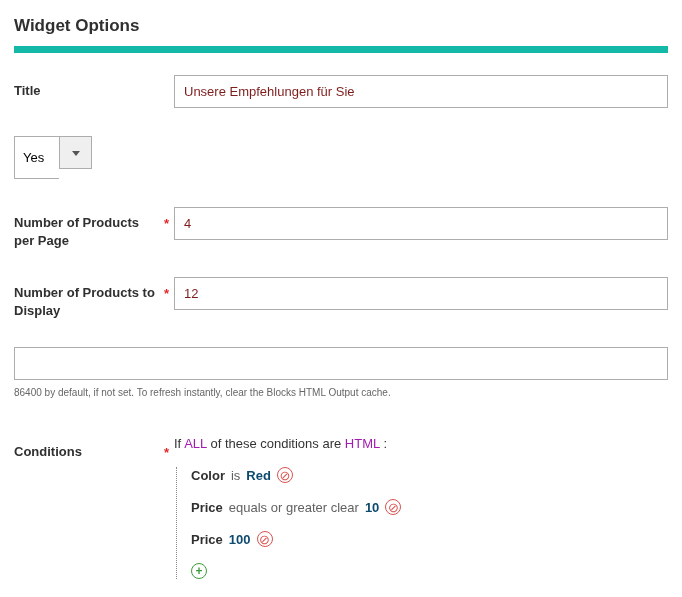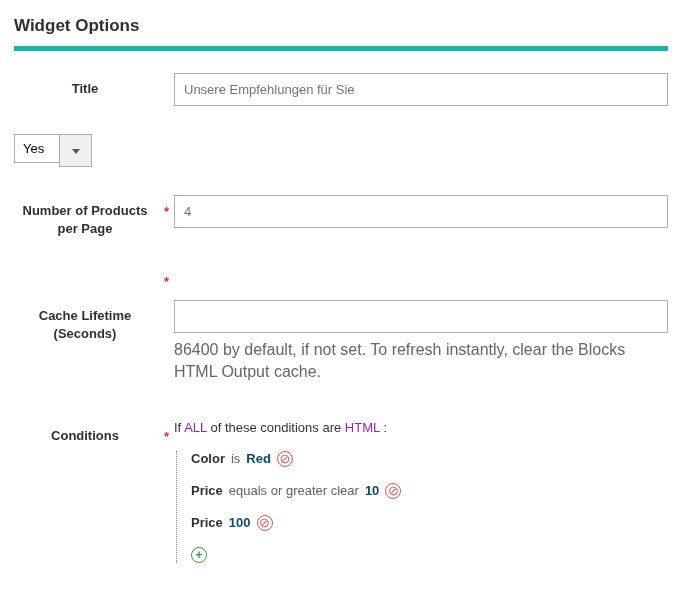--- a/index.html
+++ b/index.html
@@ -10,31 +10,31 @@
     margin: 0;
     padding: 10px 14px 20px 14px;
     width: 682px;
     background: #fff;
   }
   .section-title {
     font-size: 17px;
     font-weight: 600;
     color: #303030;
     padding: 6px 0 10px 0;
-    border-bottom: 5px solid #14b8a6;
+    border-bottom: 7px solid #14b8a6;
     margin-bottom: 22px;
   }
   .field-row {
     display: flex;
     align-items: flex-start;
     margin-bottom: 28px;
   }
   .field-label {
     width: 160px;
-    text-align: center;
+    text-align: left;
     font-weight: 600;
     font-size: 13px;
     color: #303030;
     padding-top: 7px;
     padding-right: 18px;
     line-height: 1.35;
     word-break: break-word;
     position: relative;
   }
   .req-star {
@@ -47,28 +47,28 @@
   .field-control {
     flex: 1;
   }
   .text-input {
     width: 100%;
     height: 33px;
     border: 1px solid #adadad;
     padding: 4px 9px;
     font-size: 13px;
     font-family: inherit;
-    color: #737373;
+    color: #7f1d1d;
   }
   .select-wrap {
     display: inline-flex;
     align-items: stretch;
   }
   .select-wrap select {
-    height: 29px;
+    height: 43px;
     border: 1px solid #adadad;
     padding: 4px 8px;
     font-size: 13px;
     font-family: inherit;
     background: #fff;
     -webkit-appearance: none;
     -moz-appearance: none;
     appearance: none;
     min-width: 45px;
     border-right: none;
@@ -77,21 +77,21 @@
     width: 33px;
     height: 33px;
     border: 1px solid #adadad;
     background: #efefef;
     display: flex;
     align-items: center;
     justify-content: center;
   }
   .select-arrow-btn svg { display:block; }
   .note {
-    font-size: 16px;
+    font-size: 10px;
     color: #666;
     margin-top: 6px;
     line-height: 1.4;
   }
   .conditions-block {
     border-left: 1px dotted #888;
     margin-left: 2px;
     padding-left: 14px;
     margin-top: 10px;
   }
@@ -99,20 +99,21 @@
     font-size: 13px;
     color: #333;
   }
   .cond-kw {
     color: #a21caf;
   }
   .cond-line {
     margin: 16px 0;
     font-size: 13px;
     display: flex;
+    align-items: center;
     gap: 6px;
     flex-wrap: wrap;
   }
   .cond-attr { font-weight: 600; color: #303030; }
   .cond-op   { color: #616161; }
   .cond-val  { font-weight: 600; color: #0c4a6e; }
   .icon-remove, .icon-add {
     display: inline-flex;
     align-items: center;
     justify-content: center;
@@ -169,26 +170,29 @@
     <span>Number of Products per Page</span>
     <span class="req-star">*</span>
   </div>
   <div class="field-control">
     <input type="text" class="text-input" value="4" style="">
   </div>
 </div>
 
 <div class="field-row">
   <div class="field-label">
+    <span>Number of Products to Display</span>
     <span class="req-star">*</span>
   </div>
-</div>
-
-<div class="field-row">
-  <div class="field-label">Cache Lifetime (Seconds)</div>
+  <div class="field-control">
+    <input type="text" class="text-input" value="12" style="">
+  </div>
+</div>
+
+<div class="field-row">
   <div class="field-control">
     <input type="text" class="text-input" value="" style="">
     <div class="note">86400 by default, if not set. To refresh instantly, clear the Blocks HTML Output cache.</div>
   </div>
 </div>
 
 <div class="field-row" style="margin-top:36px;">
   <div class="field-label">
     <span>Conditions</span>
     <span class="req-star">*</span>

